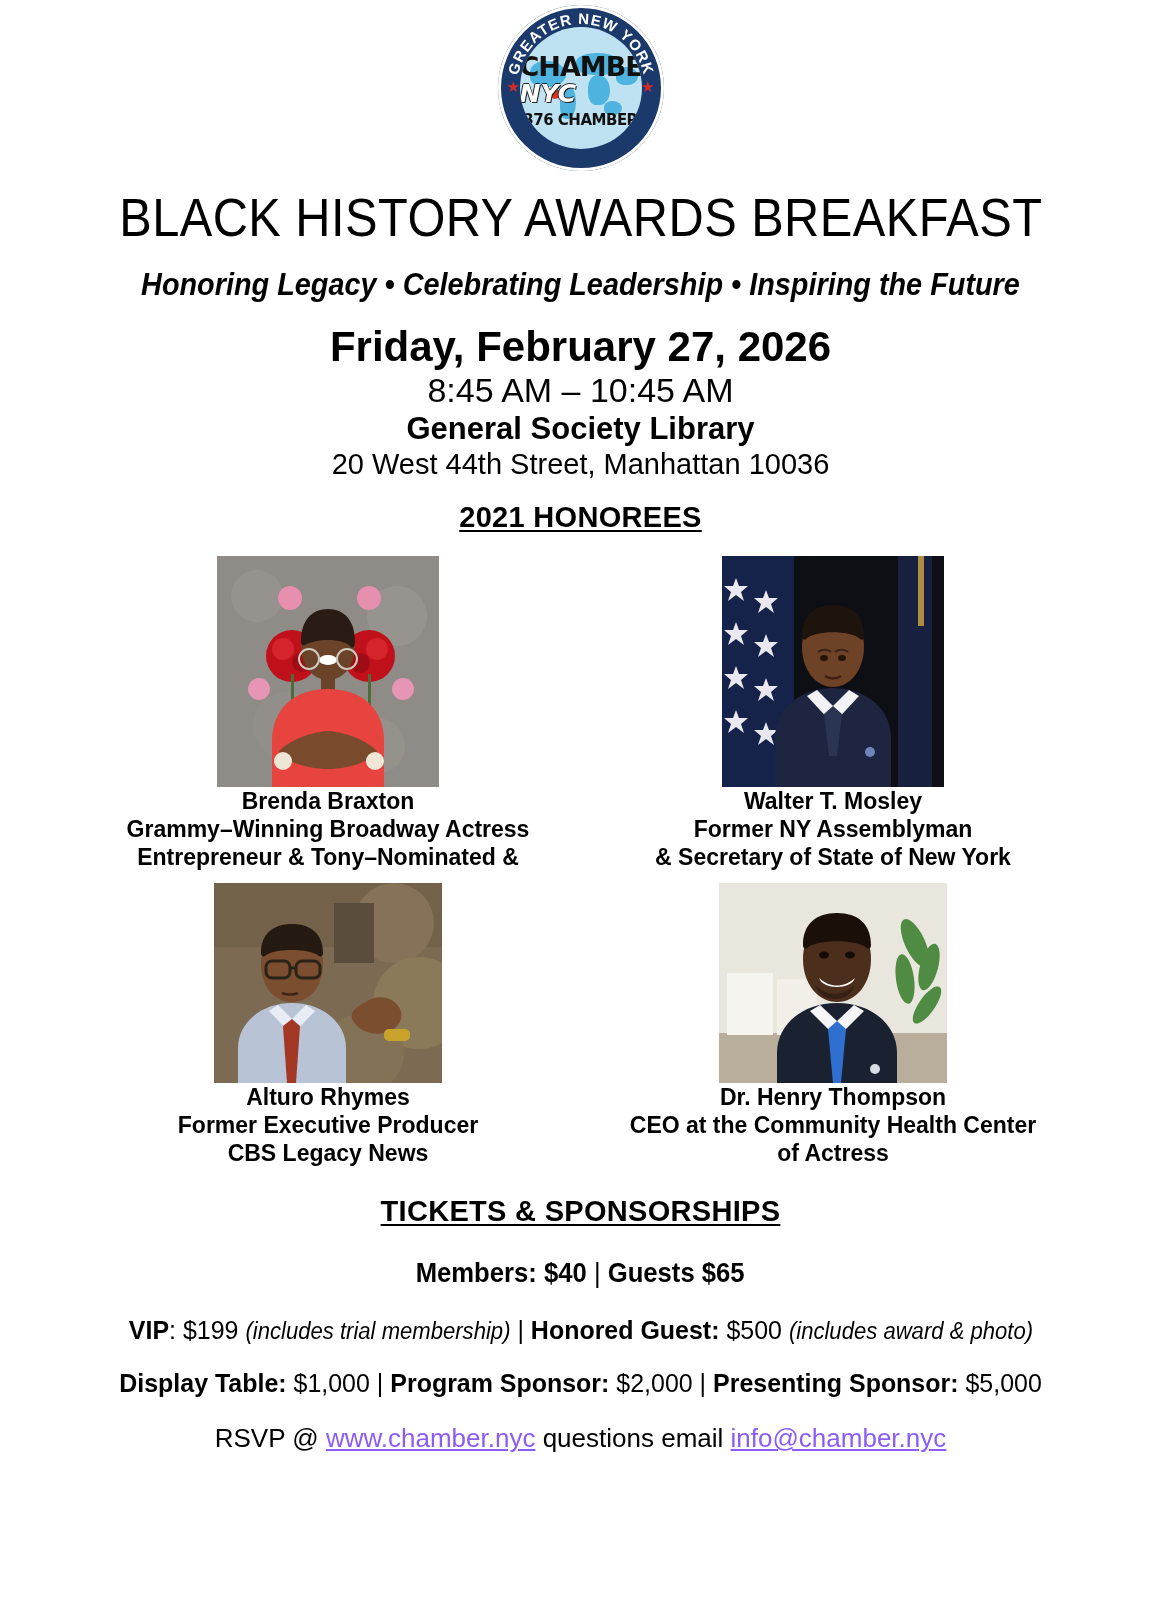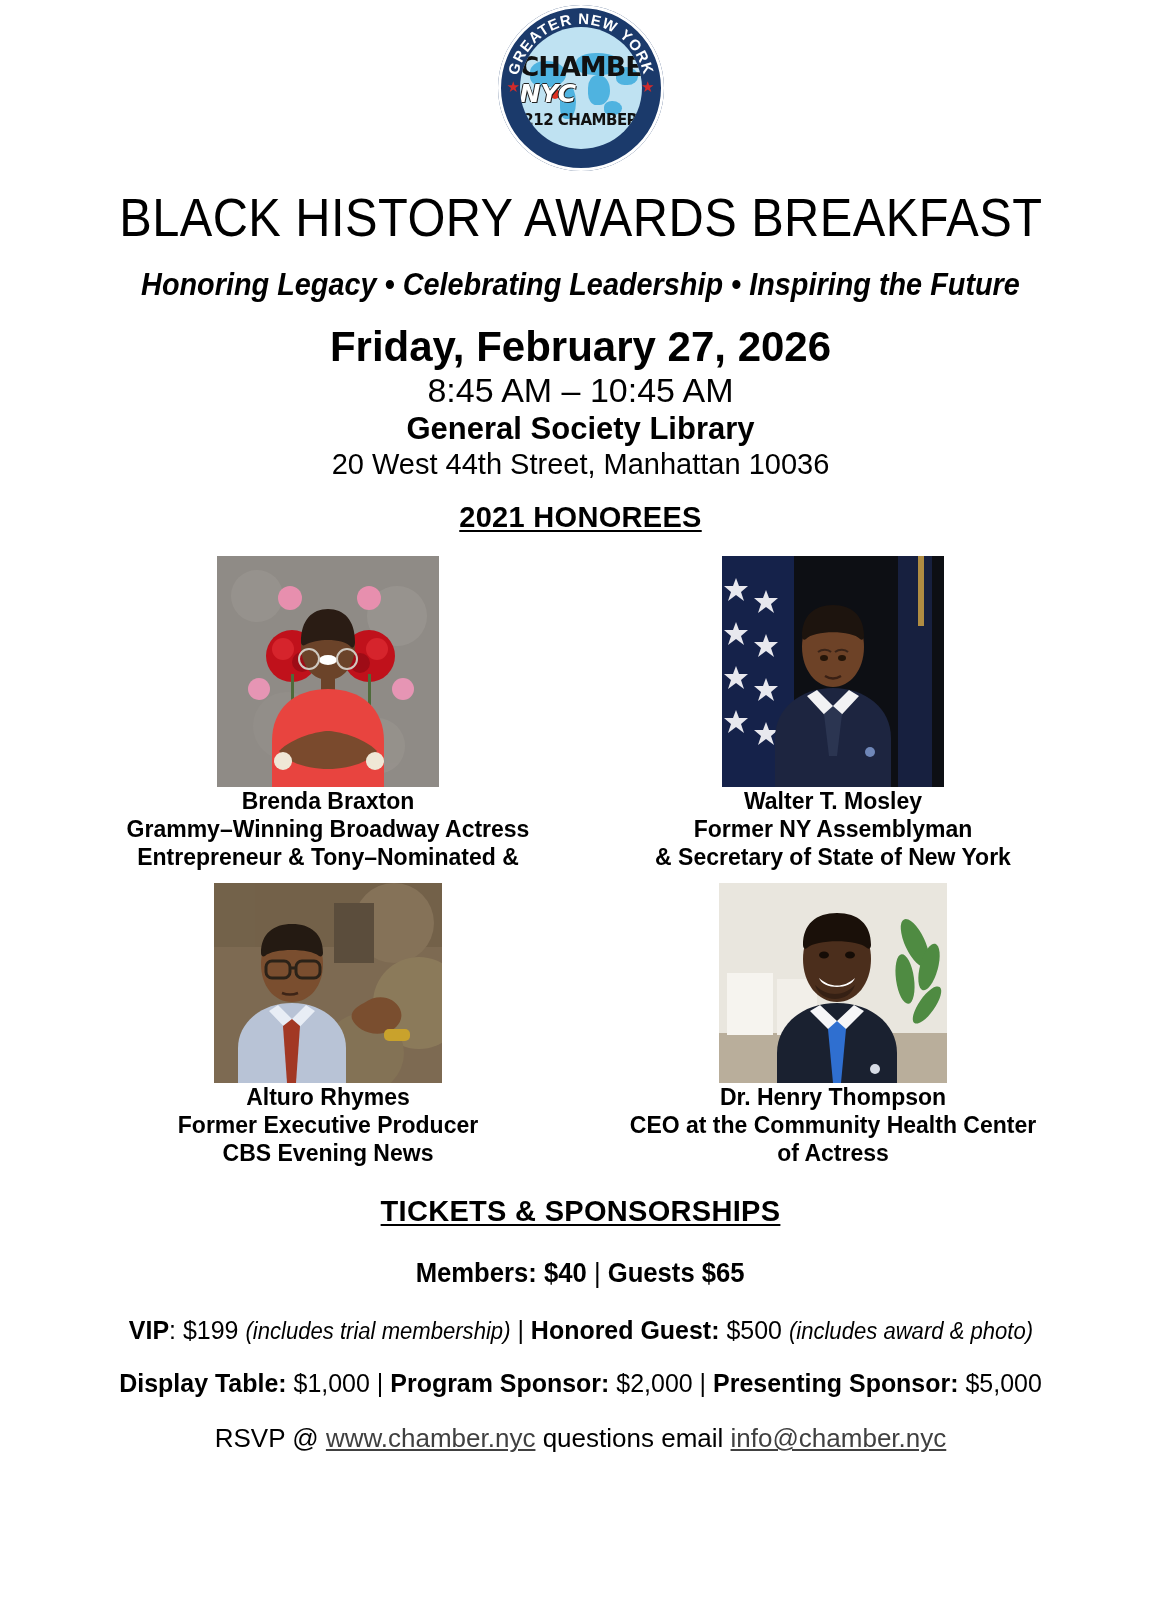--- a/index.html
+++ b/index.html
@@ -248,21 +248,21 @@
     transform: scaleX(0.96);
   }
   .tiers .lbl { font-weight: bold; }
   .tiers .amt { font-weight: 400; }
   .rsvp {
     font-size: 26px;
     margin-top: 24px;
     font-weight: 400;
   }
   .rsvp a {
-    color: #404040;
+    color: #8b5cf6;
     text-decoration: underline;
   }
 </style>
 </head>
 <body>
 
 <div class="page">
 
   <div class="logo-wrap">
     <div class="seal">
@@ -281,21 +281,21 @@
       <div class="seal-inner">
         <span class="map-blob mb1"></span>
         <span class="map-blob mb2"></span>
         <span class="map-blob mb3"></span>
         <span class="map-blob mb4"></span>
         <span class="map-blob mb5"></span>
         <span class="map-blob mb6"></span>
         <div class="seal-text-chamber">CHAMBER</div>
         <div class="seal-dot"></div>
         <div class="seal-text-nyc">NYC</div>
-        <div class="seal-text-212">212 CHAMBER</div>
+        <div class="seal-text-212">376 CHAMBER</div>
       </div>
       <span class="star star-l">★</span>
       <span class="star star-r">★</span>
     </div>
   </div>
 
   <div class="headline">BLACK HISTORY AWARDS BREAKFAST</div>
   <div class="tagline">Honoring Legacy • Celebrating Leadership • Inspiring the Future</div>
   <div class="eventdate">Friday, February 27, 2026</div>
   <div class="eventtime">8:45 AM – 10:45 AM</div>
@@ -412,21 +412,21 @@
           <path d="M64 122 l14 14 l14 -14 l9 6 l-23 24 l-23 -24z" fill="#e8edf5"></path>
           <path d="M78 136 l8 7 l-4 57 h-9 l-4 -57z" fill="#a23824"></path>
 
           <path d="M150 120 c14 -10 30 -6 36 6 c5 11 -4 22 -16 24 c-14 3 -28 -4 -32 -14 c-2 -7 4 -12 12 -16z" fill="#7a4e2f"></path>
           <rect x="170" y="146" width="26" height="12" rx="5" fill="#c9a22c"></rect>
         </svg>
       </div>
       <div class="caption">
         <span class="nm">Alturo Rhymes</span>
         <span class="nm">Former Executive Producer</span>
-        <span class="nm">CBS Evening News</span>
+        <span class="nm">CBS Legacy News</span>
       </div>
     </div>
 
     <div class="cell">
       <div class="photo small">
         <svg viewBox="0 0 228 200" preserveAspectRatio="xMidYMid slice">
           <rect width="228" height="200" fill="#eceae4"></rect>
           <rect x="0" y="0" width="228" height="150" fill="#e9e6de"></rect>
           <rect x="0" y="150" width="228" height="50" fill="#b9ae9b"></rect>
           <rect x="8" y="90" width="46" height="62" fill="#f6f4ef"></rect>

